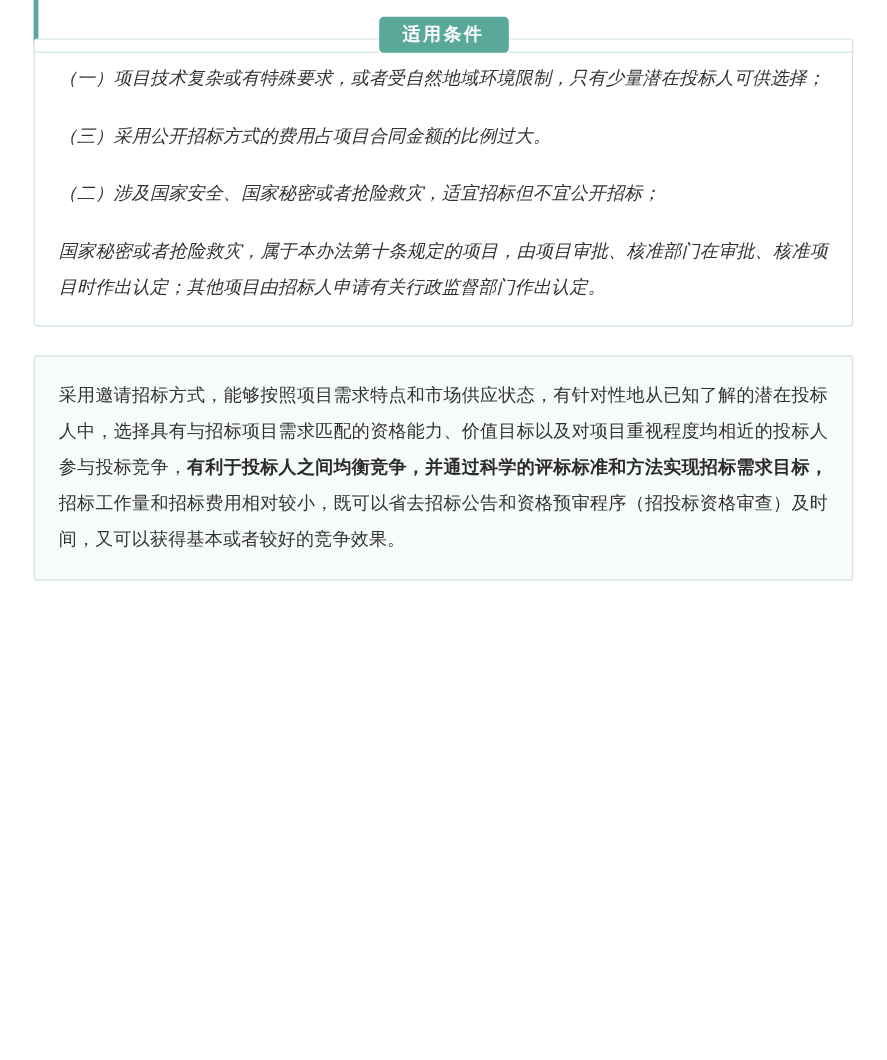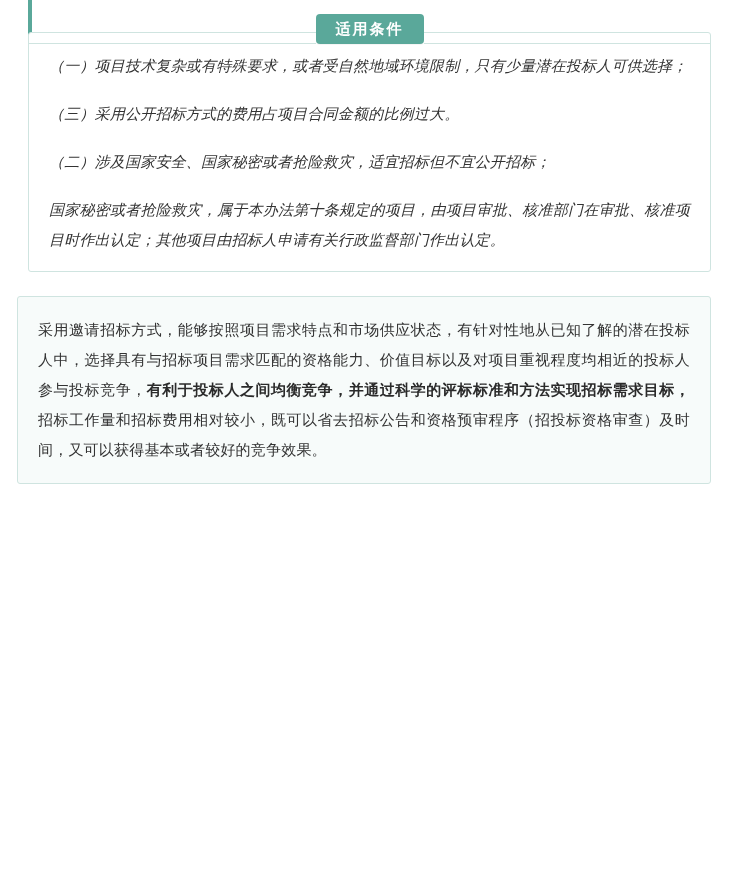--- a/index.html
+++ b/index.html
@@ -92,21 +92,21 @@
     padding: 1px 0;
   }
 
   
   .plain {
     margin: 26px 28px 0 28px;
   }
 
   
   .box-two {
-    margin: 24px 28px 0 17px;
+    margin: 24px 28px 0 28px;
     border: 1px solid #cfe4e0;
     border-radius: 3px;
     background: #f7fbfa;
     padding: 18px 20px 18px 20px;
   }
   .bold { font-weight: bold; color: #2b2b2b; }
 </style>
 </head>
 <body>
 

